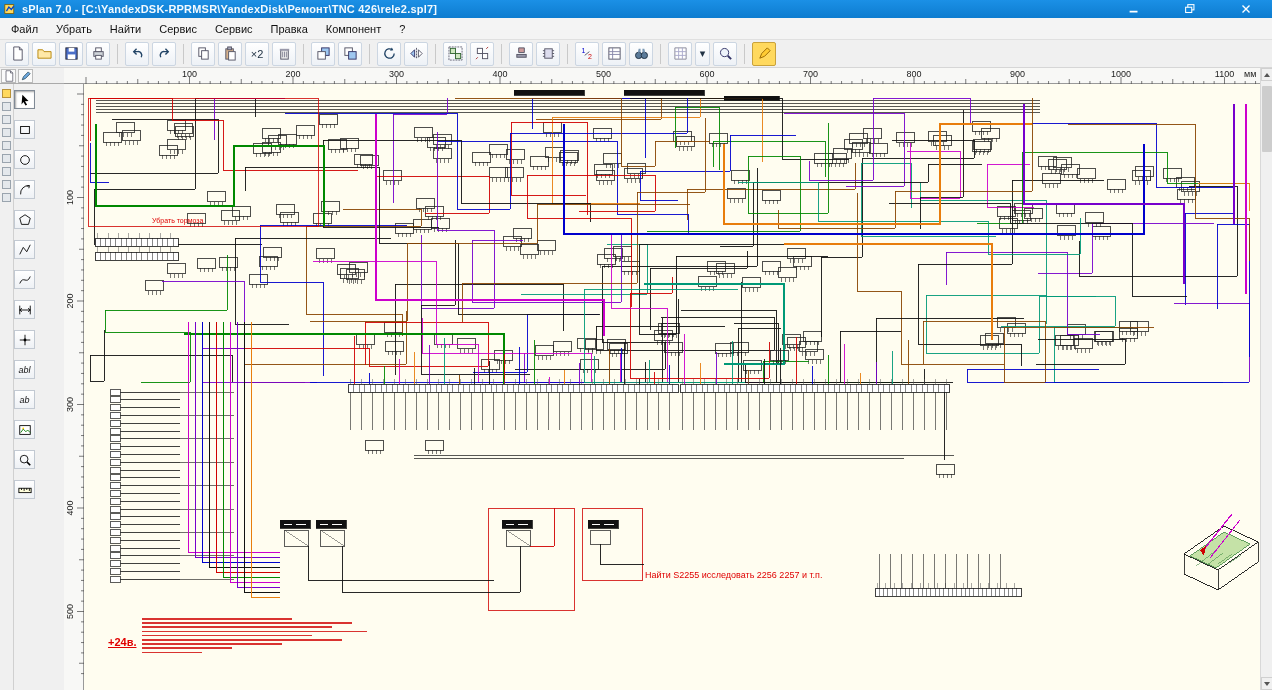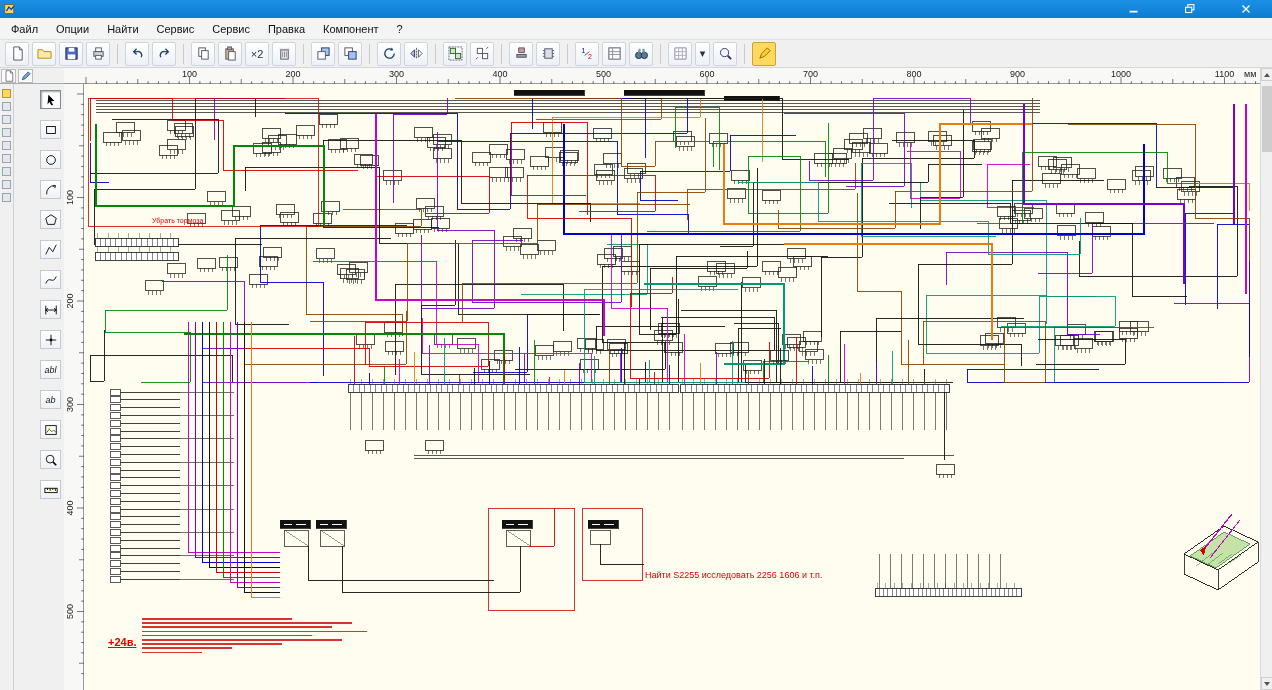--- a/index.html
+++ b/index.html
@@ -31,21 +31,21 @@
   
   .workspace{position:absolute;left:0;top:68px;right:0;bottom:0;background:#e8e8e8;padding-left:8px;}
   .corner{position:absolute;left:0;top:0;width:64px;height:16px;background:#f0f0f0;border-bottom:1px solid #aaa;display:flex;gap:2px;padding:1px 1px;}
   .corner-btn{width:15px;height:14px;border:1px solid #bbb;background:#fafafa;display:inline-flex;align-items:center;justify-content:center;padding:0;}
   .hruler{position:absolute;left:64px;right:12px;top:0;height:16px;background:#f8f8f6;border-bottom:1px solid #999;}
   .left-strip{position:absolute;left:0;top:16px;width:14px;bottom:0;background:#f0f0f0;border-right:1px solid #d0d0d0;
     display:flex;flex-direction:column;align-items:center;gap:4px;padding-top:5px;}
   .mini{width:9px;height:9px;border:1px solid #9aa4ae;background:#e4e8ec;}
   .mini:first-child{background:#ffd95e;border-color:#b8923a;}
   .palette{position:absolute;left:14px;top:16px;width:50px;bottom:0;background:#f0f0f0;
-    display:flex;flex-direction:column;align-items:flex-end;gap:11px;padding:6px 3px 0 0;}
+    display:flex;flex-direction:column;gap:11px;padding:6px 3px 0 0;}
   .pal{width:21px;height:19px;display:inline-flex;align-items:center;justify-content:center;
     border:1px solid #c2c9d2;background:linear-gradient(#ffffff,#eef1f5);padding:0;font-size:9px;font-style:italic;color:#111;}
   .pal.active{background:#fff;border:1px solid #7d8holder;border:1px solid #7f8археa0;border-color:#808a96;box-shadow:inset 1px 1px 2px rgba(0,0,0,.35);}
   .vruler{position:absolute;left:64px;top:16px;width:20px;bottom:0;background:#f8f8f6;border-right:1px solid #999;}
   .canvas{position:absolute;left:84px;top:16px;right:12px;bottom:0;background:#fffdf0;overflow:hidden;}
   #schematic{position:absolute;left:0;top:0;shape-rendering:crispEdges;}
   .anno{position:absolute;color:#e00000;white-space:nowrap;}
   .find-note{left:561px;top:486px;font-size:9px;}
   .power-label{left:24px;top:552px;font-size:11px;font-weight:bold;text-decoration:underline;}
   .brake-note{left:68px;top:133px;font-size:7px;}
@@ -65,20 +65,21 @@
 
 <div class="app">
 
   <div class="titlebar">
     <span class="app-icon" id="appicon">
         <svg viewBox="0 0 16 16" width="13" height="13">
           <rect x="1" y="2" width="11" height="11" fill="#ffd95e" stroke="#7a5c00"></rect>
           <path d="M3 10l3-5 3 3 3-4" fill="none" stroke="#0044cc" stroke-width="1.6"></path>
         </svg>
       </span>
+    <span class="title-text">sPlan 7.0 - [C:\YandexDSK-RPRMSR\YandexDisk\Ремонт\TNC 426\rele2.spl7]</span>
     <span class="win-btns">
       <span class="win-btn" id="btn-min">
           <svg viewBox="0 0 16 16" width="14" height="14">
             <rect x="3" y="10" width="9" height="2" fill="#fff"></rect>
           </svg>
         </span>
       <span class="win-btn" id="btn-max">
           <svg viewBox="0 0 16 16" width="14" height="14">
             <rect x="5.5" y="3" width="7" height="6" fill="none" stroke="#fff" stroke-width="1.2"></rect>
             <rect x="3" y="6" width="7" height="6" fill="#1086de" stroke="#fff" stroke-width="1.2"></rect>
@@ -87,21 +88,21 @@
       <span class="win-btn" id="btn-close">
           <svg viewBox="0 0 16 16" width="14" height="14">
             <path d="M4 4l8 8M12 4l-8 8" stroke="#fff" stroke-width="1.6"></path>
           </svg>
         </span>
     </span>
   </div>
 
   <div class="menubar" id="menubar">
       <span class="menu-item">Файл</span>
-      <span class="menu-item">Опции</span>
+      <span class="menu-item">Убрать</span>
       <span class="menu-item">Найти</span>
       <span class="menu-item">Сервис</span>
       <span class="menu-item">Сервис</span>
       <span class="menu-item">Правка</span>
       <span class="menu-item">Компонент</span>
       <span class="menu-item">?</span>
     </div>
 
   <div class="toolbar" id="toolbar">
       <button class="tb">
@@ -1990,21 +1991,21 @@
           <polyline points="1100,490 1134,506 1174,478" fill="none" stroke="#111" stroke-width="0.9"></polyline>
           <polygon points="1106,472 1140,448 1166,460 1132,484" fill="#bfe0a0" stroke="#2e7d32" stroke-width="0.8" opacity="0.9"></polygon>
           <line x1="1112" y1="482" x2="1130" y2="468" stroke="#2e7d32" stroke-width="0.5"></line>
           <line x1="1123" y1="481" x2="1139" y2="469" stroke="#2e7d32" stroke-width="0.5"></line>
           <line x1="1134" y1="480" x2="1148" y2="470" stroke="#2e7d32" stroke-width="0.5"></line>
           <line x1="1145" y1="479" x2="1157" y2="471" stroke="#2e7d32" stroke-width="0.5"></line>
           <line x1="1148" y1="430" x2="1118" y2="468" stroke="#cc00cc" stroke-width="1.2"></line>
           <line x1="1156" y1="436" x2="1126" y2="474" stroke="#cc00cc" stroke-width="1"></line>
           <polygon points="1116,466 1122,462 1120,472" fill="#d00000"></polygon>
         </svg>
-      <div class="anno find-note">Найти S2255 исследовать 2256 1606 и т.п.</div>
+      <div class="anno find-note">Найти S2255 исследовать 2256 2257 и т.п.</div>
       <div class="anno power-label">+24в.</div>
       <div class="anno brake-note">Убрать тормоза</div>
     </div>
 
     <div class="vscroll">
       <div class="sb-btn sb-up">
           <span class="sb-arrow"></span>
         </div>
       <div class="sb-thumb"></div>
       <div class="sb-btn sb-down">

